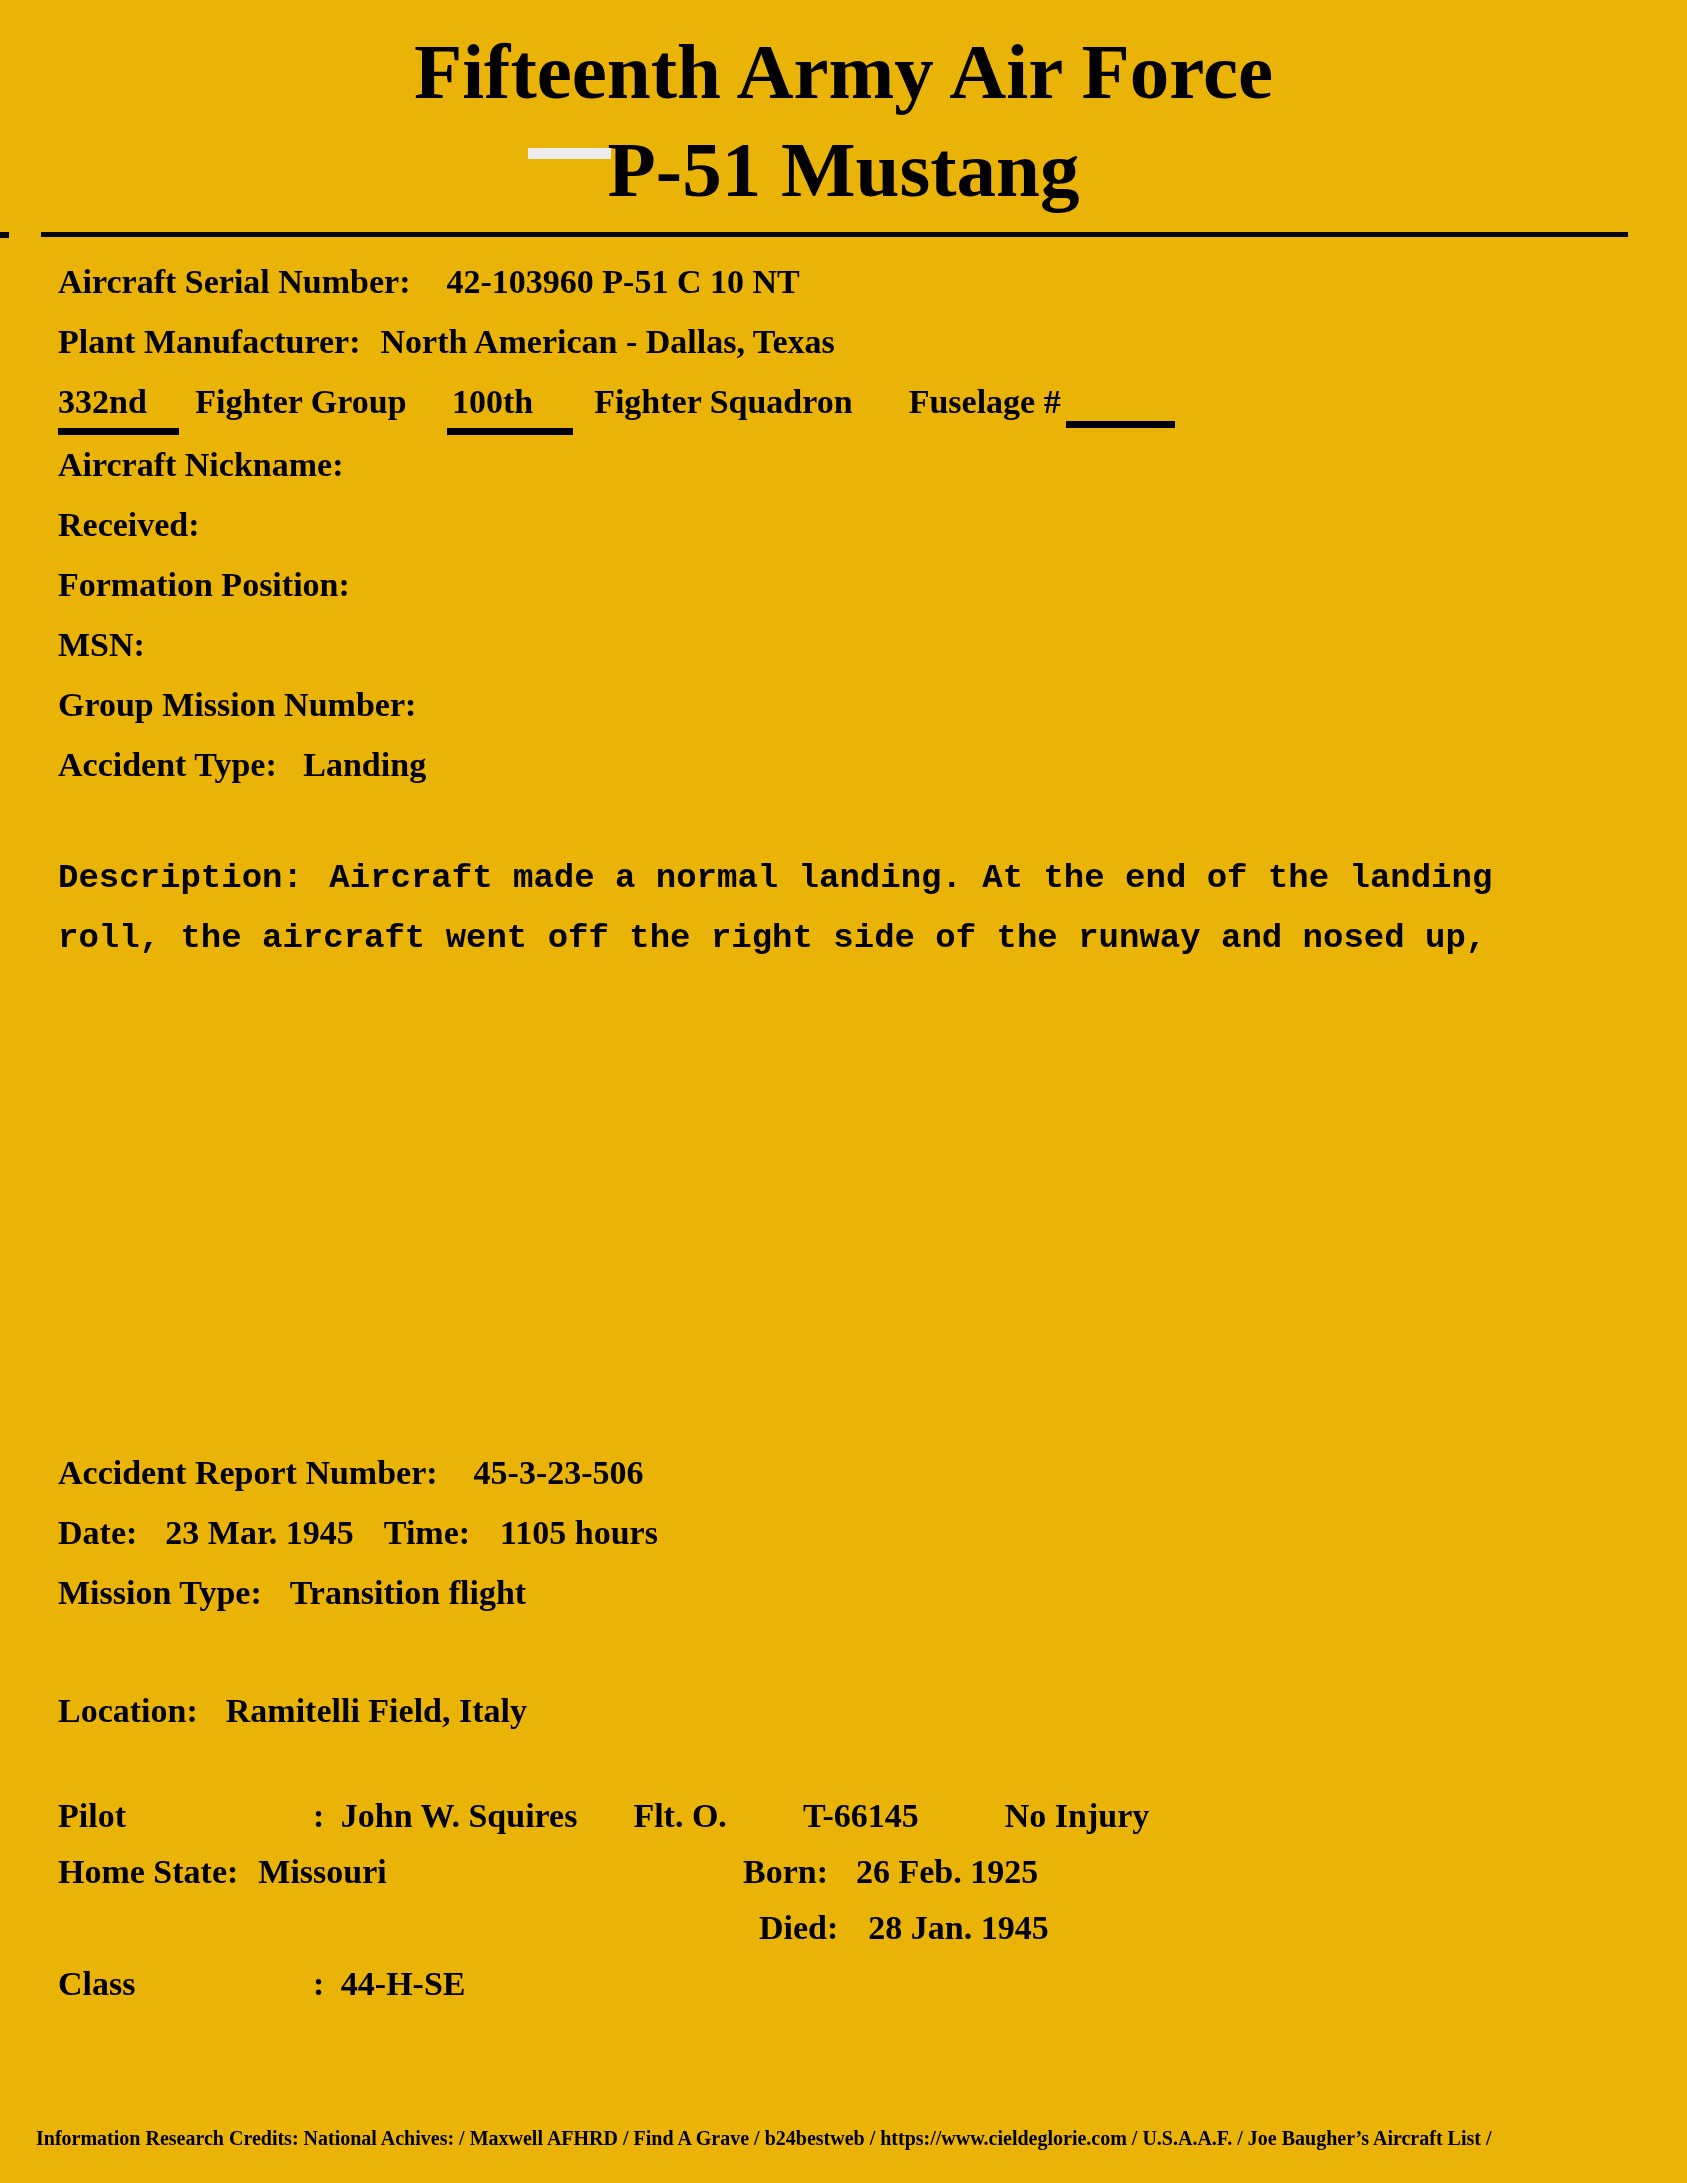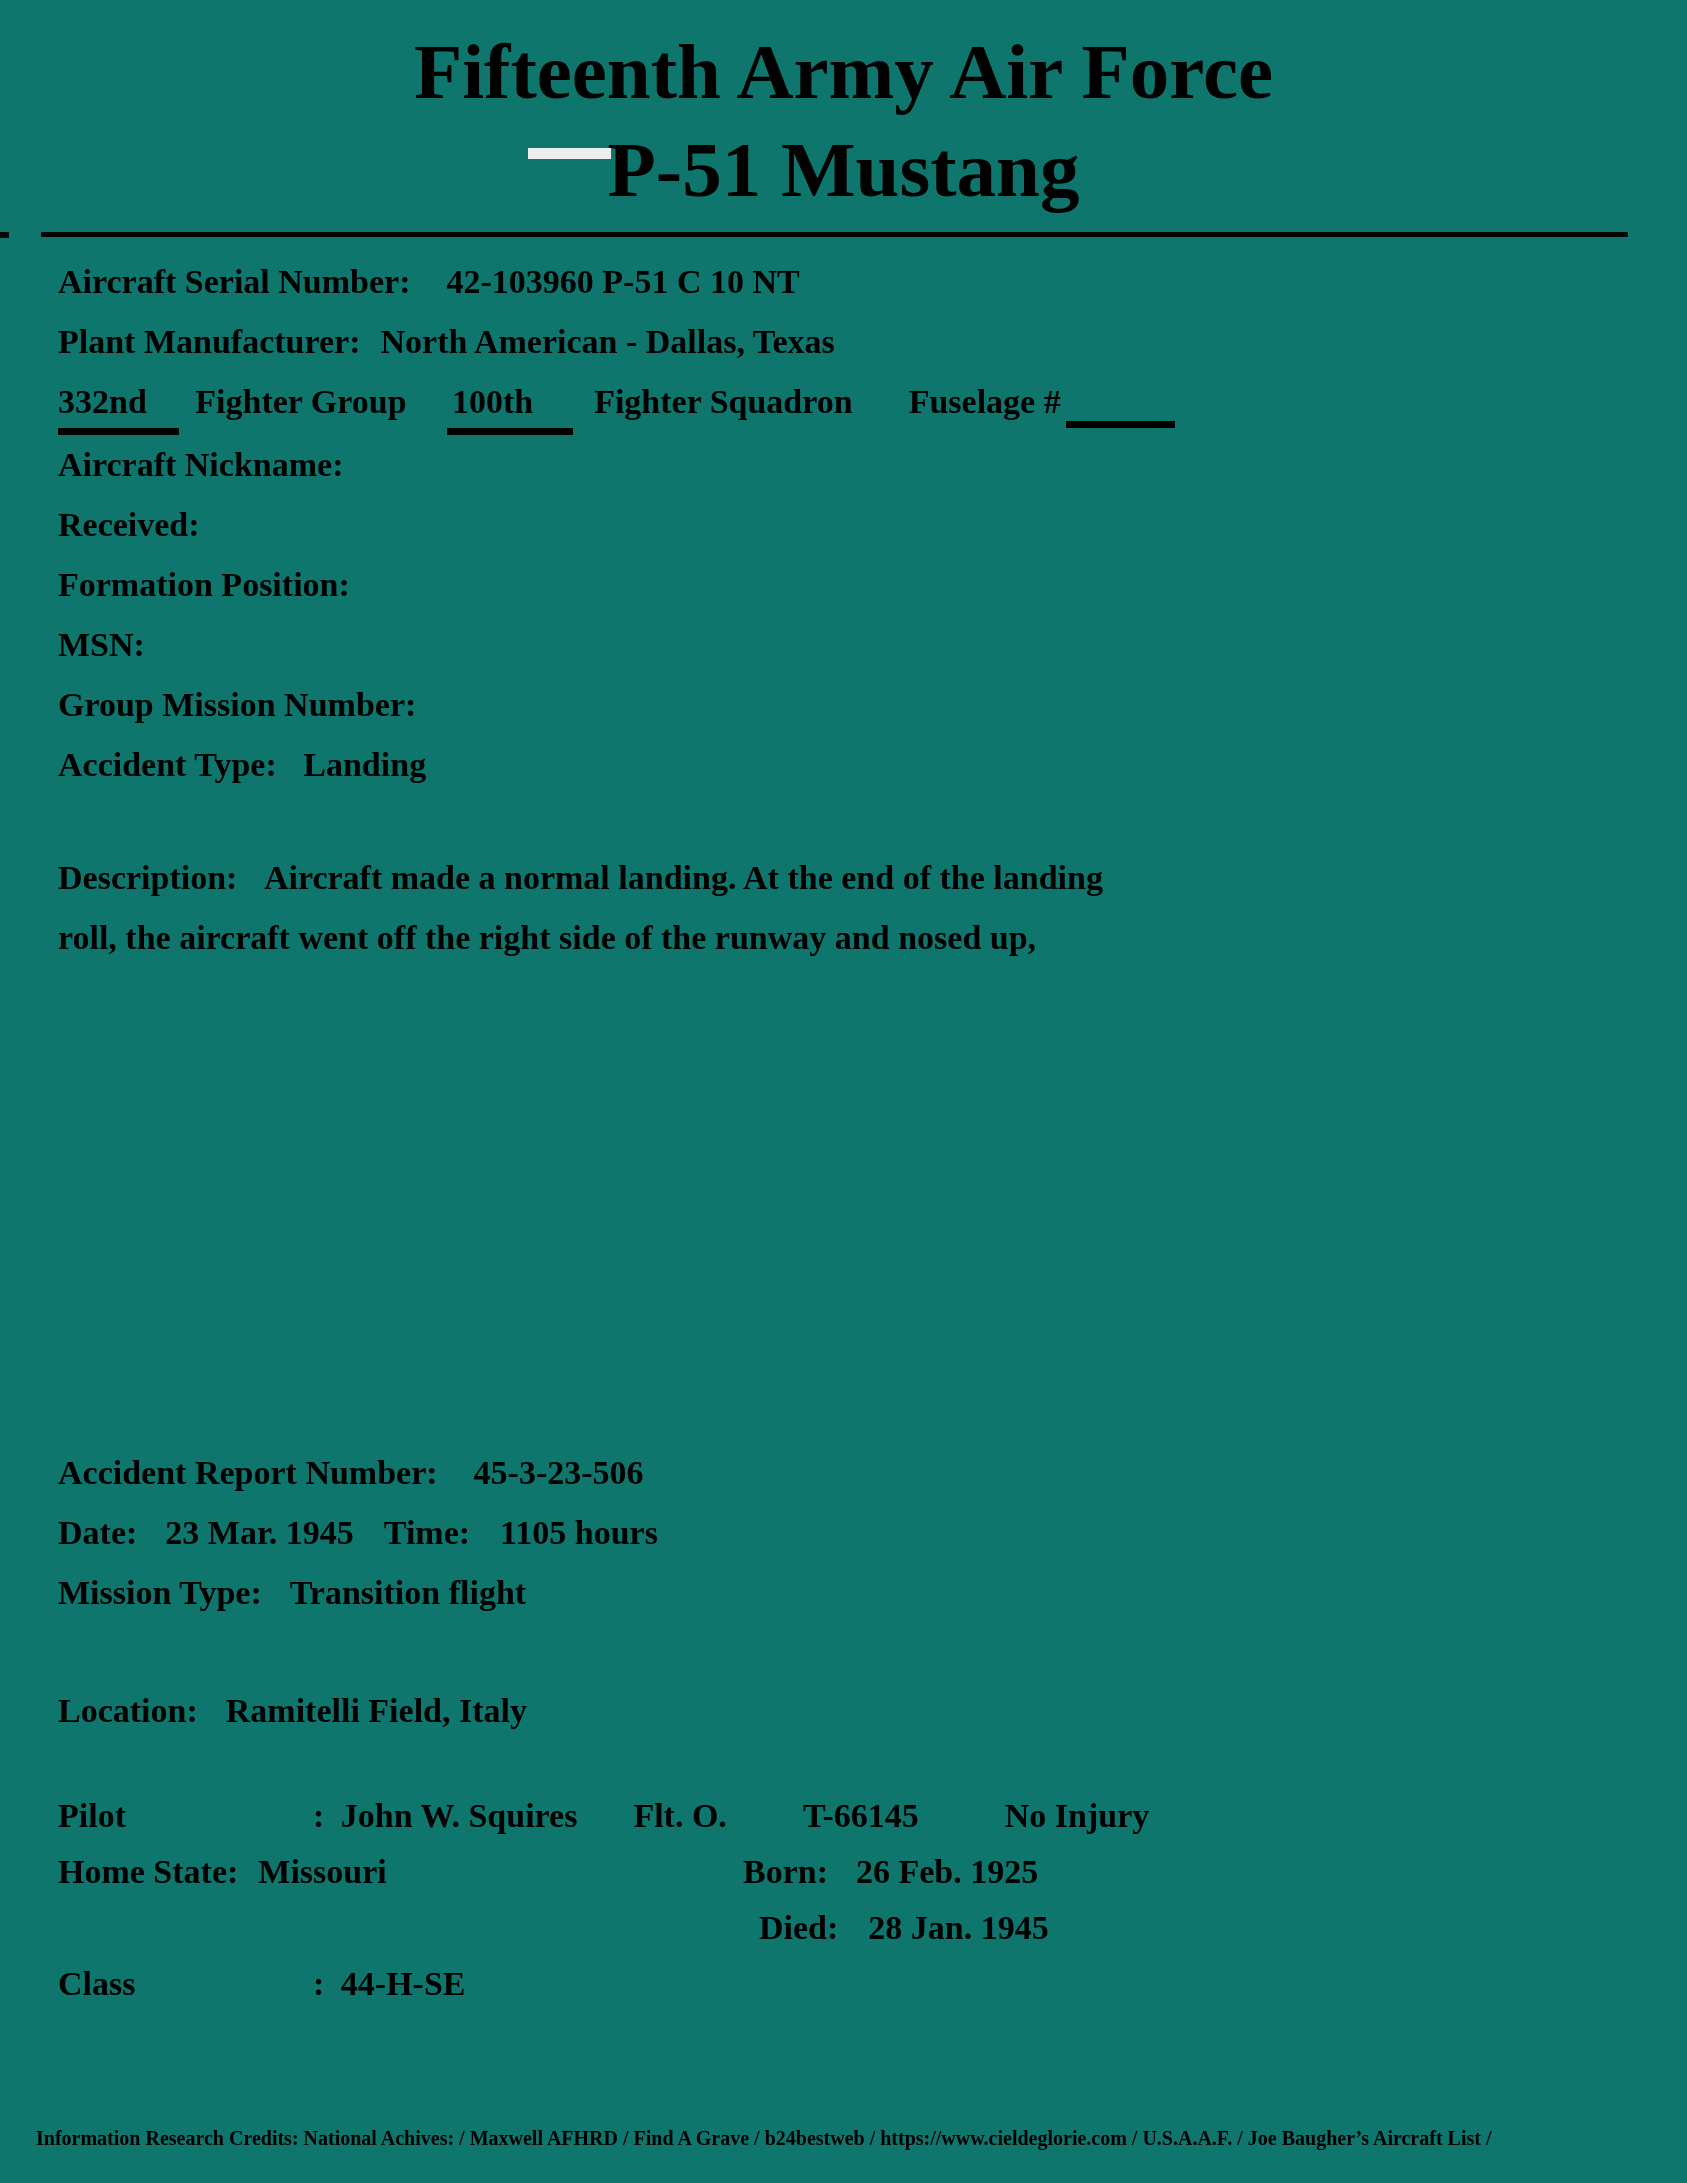--- a/index.html
+++ b/index.html
@@ -1,19 +1,19 @@
 <!DOCTYPE html>
 <html style="font-size:10.6px"><head>
 <meta charset="utf-8">
 <style>
   html,body{margin:0;padding:0;background:#888;}
   .page{
     position:relative;
     width:1687px;height:2183px;
-    background:#0f766e;
+    background:#eab308;
     font-family:"Liberation Serif","DejaVu Serif",serif;
     font-weight:700;
     color:#000000;
     overflow:hidden;
   }
   
   .title{
     position:absolute;left:0;width:1687px;
     text-align:center;
     font-size:79px;line-height:86px;
@@ -25,21 +25,21 @@
   .rule{position:absolute;left:41px;top:232px;width:1587px;height:5.3px;background:#060606;}
   .edge-tick{position:absolute;left:0;top:232px;width:8.6px;height:6px;background:#060606;}
 
   
   .blk{
     position:absolute;left:58px;
     font-size:34px;line-height:60px;
     white-space:nowrap;
   }
   .b1{top:252px;}
-  .bdesc{top:848px;white-space:normal;width:1568px;}
+  .bdesc{top:848px;white-space:normal;width:1568px;font-family:Liberation Mono, monospace;}
   .bdesc .dline{white-space:nowrap;}
   .b2{top:1443px;}
   .bloc{top:1681px;}
   .b3{top:1788px;line-height:56px;}
   .bfoot{
     position:absolute;left:36px;top:2072px;
     font-size:20px;line-height:26.5px;
     white-space:pre-wrap;width:1628px;
   }
 

